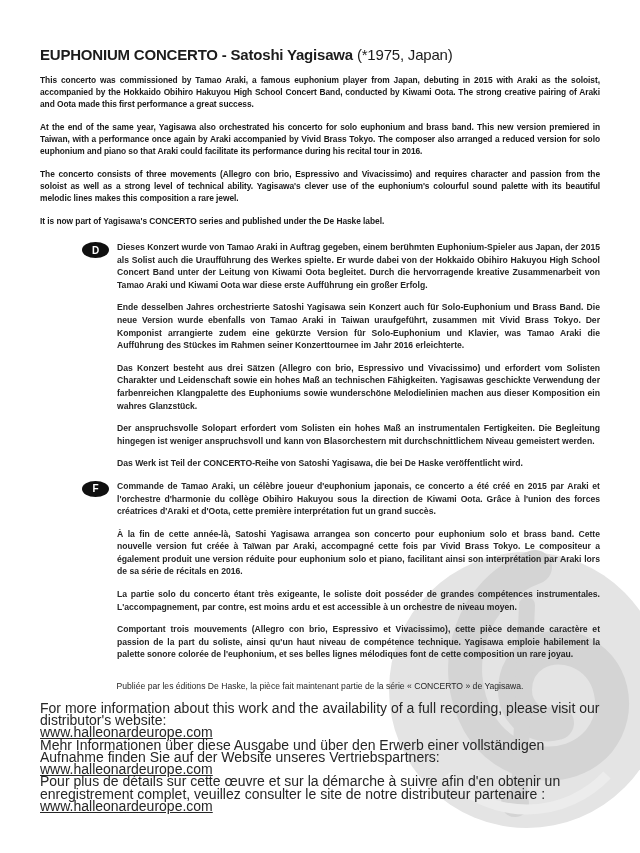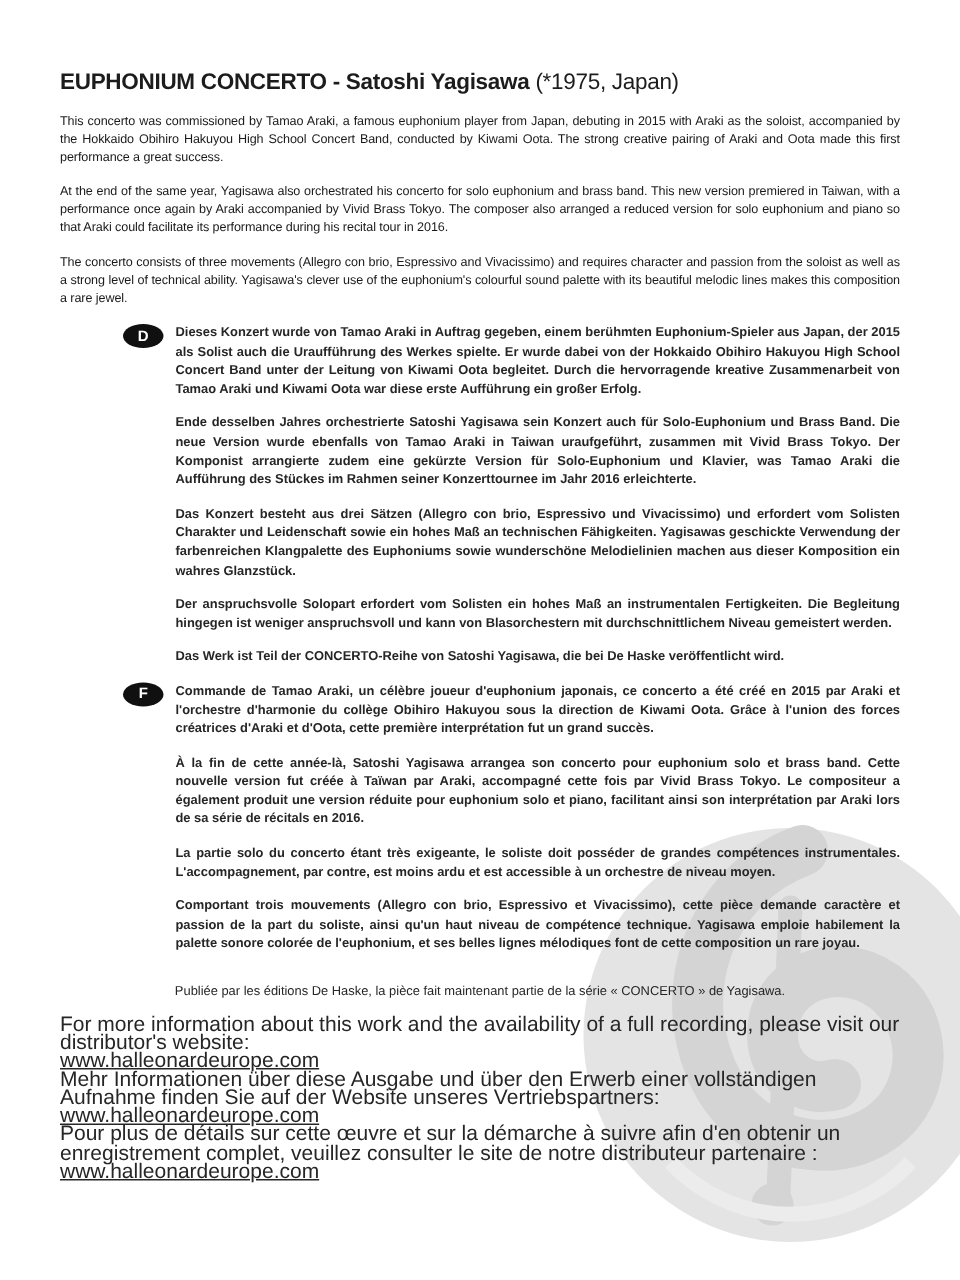--- a/index.html
+++ b/index.html
@@ -28,21 +28,21 @@
   .title {
     font-size: 15px;
     font-weight: bold;
     letter-spacing: -0.2px;
     margin-bottom: 11px;
     white-space: nowrap;
   }
   .title .suffix { font-weight: normal; }
   .en-par {
     font-size: 8.4px;
-    font-weight: normal;
+    font-weight: bold;
     line-height: 12px;
     text-align: justify;
     letter-spacing: -0.05px;
     margin-bottom: 11px;
     color: #1a1a1a;
   }
   .en-par.last { margin-bottom: 14px; }
   .lang-section {
     position: relative;
     margin-left: 77px;
@@ -104,20 +104,21 @@
     <path d="M70 230 A 110 110 0 0 0 230 230" stroke="#ececec" stroke-width="10" fill="none"></path>
   </svg>
 
   <div class="content">
 
     <h1 class="title"><span>EUPHONIUM CONCERTO - Satoshi Yagisawa</span><span class="suffix"> (*1975, Japan)</span></h1>
 
     <p class="en-par">This concerto was commissioned by Tamao Araki, a famous euphonium player from Japan, debuting in 2015 with Araki as the soloist, accompanied by the Hokkaido Obihiro Hakuyou High School Concert Band, conducted by Kiwami Oota. The strong creative pairing of Araki and Oota made this first performance a great success.</p>
     <p class="en-par">At the end of the same year, Yagisawa also orchestrated his concerto for solo euphonium and brass band. This new version premiered in Taiwan, with a performance once again by Araki accompanied by Vivid Brass Tokyo. The composer also arranged a reduced version for solo euphonium and piano so that Araki could facilitate its performance during his recital tour in 2016.</p>
     <p class="en-par">The concerto consists of three movements (Allegro con brio, Espressivo and Vivacissimo) and requires character and passion from the soloist as well as a strong level of technical ability.  Yagisawa's clever use of the euphonium's colourful sound palette with its beautiful melodic lines makes this composition a rare jewel.</p>
+    <p class="en-par last">It is now part of Yagisawa's CONCERTO series and published under the De Haske label.</p>
 
     <div class="lang-section">
       <span class="lang-badge">D</span>
       <p class="tr-par">Dieses Konzert wurde von Tamao Araki in Auftrag gegeben, einem berühmten Euphonium-Spieler aus Japan, der 2015 als Solist auch die Uraufführung des Werkes spielte. Er wurde dabei von der Hokkaido Obihiro Hakuyou High School Concert Band unter der Leitung von Kiwami Oota begleitet. Durch die hervorragende kreative Zusammenarbeit von Tamao Araki und Kiwami Oota war diese erste Aufführung ein großer Erfolg.</p>
       <p class="tr-par">Ende desselben Jahres orchestrierte Satoshi Yagisawa sein Konzert auch für Solo-Euphonium und Brass Band. Die neue Version wurde ebenfalls von Tamao Araki in Taiwan uraufgeführt, zusammen mit Vivid Brass Tokyo. Der Komponist arrangierte zudem eine gekürzte Version für Solo-Euphonium und Klavier, was Tamao Araki die Aufführung des Stückes im Rahmen seiner Konzerttournee im Jahr 2016 erleichterte.</p>
       <p class="tr-par">Das Konzert besteht aus drei Sätzen (Allegro con brio, Espressivo und Vivacissimo) und erfordert vom Solisten Charakter und Leidenschaft sowie ein hohes Maß an technischen Fähigkeiten. Yagisawas geschickte Verwendung der farbenreichen Klangpalette des Euphoniums sowie wunderschöne Melodielinien machen aus dieser Komposition ein wahres Glanzstück.</p>
       <p class="tr-par">Der anspruchsvolle Solopart erfordert vom Solisten ein hohes Maß an instrumentalen Fertigkeiten. Die Begleitung hingegen ist weniger anspruchsvoll und kann von Blasorchestern mit durchschnittlichem Niveau gemeistert werden.</p>
       <p class="tr-par">Das Werk ist Teil der CONCERTO-Reihe von Satoshi Yagisawa, die bei De Haske veröffentlicht wird.</p>
     </div>
 

